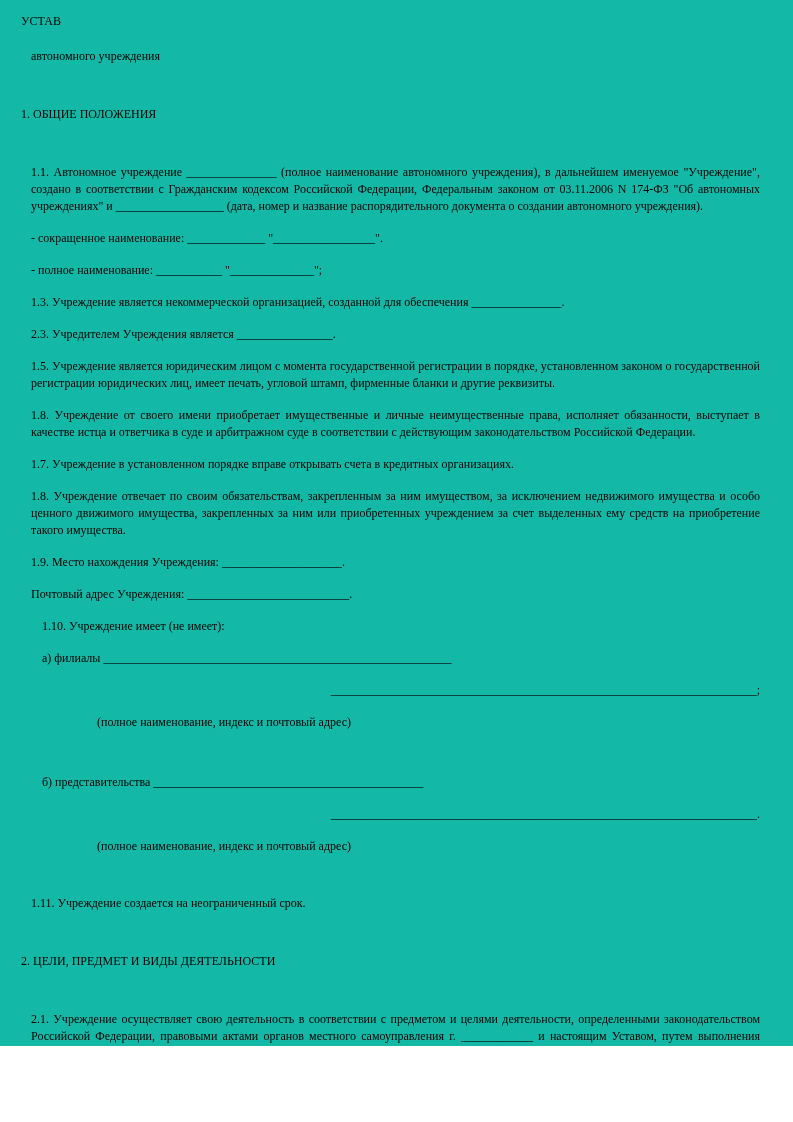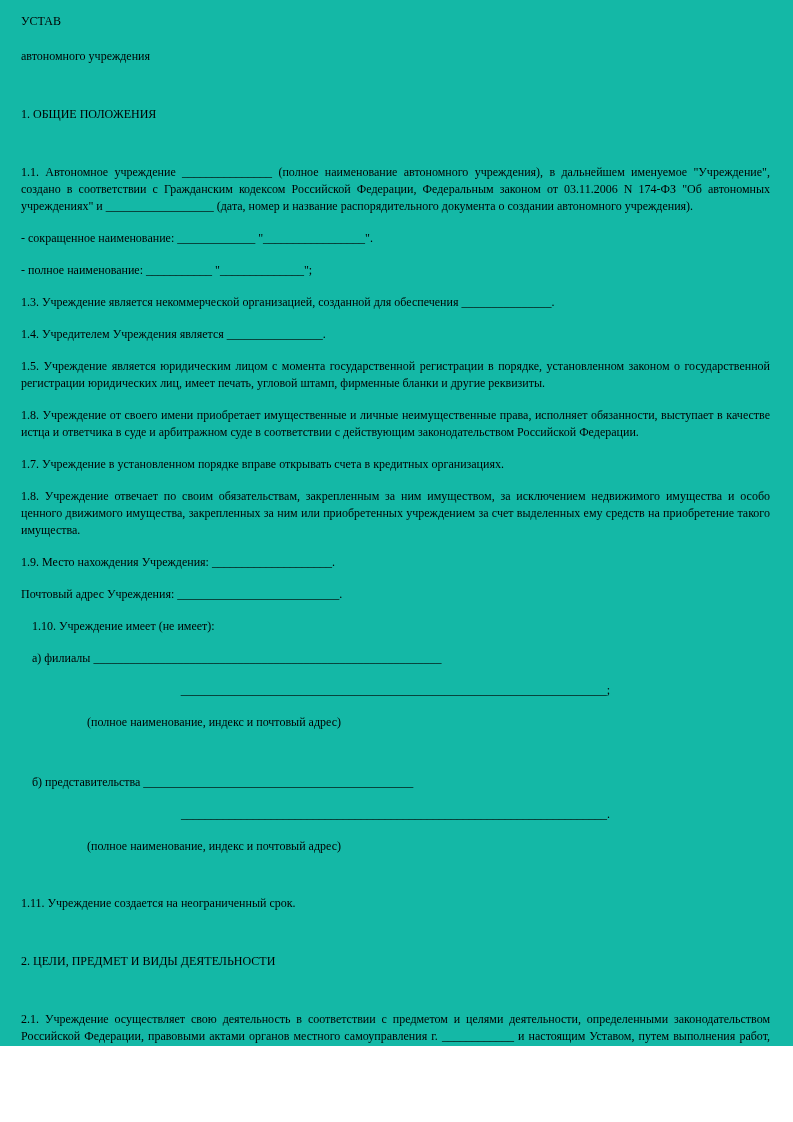--- a/index.html
+++ b/index.html
@@ -13,34 +13,34 @@
     box-sizing: border-box;
     background: #14b8a6;
     color: #000000;
     font-family: "Liberation Serif", "DejaVu Serif", serif;
     font-size: 12px;
     line-height: 17px;
     padding: 13px 23px 0 21px;
     overflow: hidden;
   }
   .page p {
-    margin: 15px 0;
+    margin: 15px 10px;
     text-align: justify;
   }
   p.doc-title {
     margin: 0 0 18px 0;
   }
   p.heading {
     margin: 41px 0;
   }
   p.indent {
     padding-left: 11px;
   }
   p.fill-line {
-    text-align: center;
+    text-align: right;
     letter-spacing: 0;
   }
   p.caption {
     padding-left: 66px;
     text-align: left;
   }
   p.gap-before-b {
     margin-top: 43px;
   }
   p.gap-before-1-11 {
@@ -53,21 +53,21 @@
 <div class="page">
   <p class="doc-title">УСТАВ</p>
   <p>автономного учреждения</p>
 
   <p class="heading">1. ОБЩИЕ ПОЛОЖЕНИЯ</p>
 
   <p>1.1. Автономное учреждение _______________ (полное наименование автономного учреждения), в дальнейшем именуемое "Учреждение", создано в соответствии с Гражданским кодексом Российской Федерации, Федеральным законом от 03.11.2006 N 174-ФЗ "Об автономных учреждениях" и __________________ (дата, номер и название распорядительного документа о создании автономного учреждения).</p>
   <p>- сокращенное наименование: _____________ "_________________".</p>
   <p>- полное наименование: ___________ "______________";</p>
   <p>1.3. Учреждение является некоммерческой организацией, созданной для обеспечения _______________.</p>
-  <p>1.4. Учредителем Учреждения является ________________.</p>
+  <p>2.3. Учредителем Учреждения является ________________.</p>
   <p>1.5. Учреждение является юридическим лицом с момента государственной регистрации в порядке, установленном законом о государственной регистрации юридических лиц, имеет печать, угловой штамп, фирменные бланки и другие реквизиты.</p>
   <p>1.8. Учреждение от своего имени приобретает имущественные и личные неимущественные права, исполняет обязанности, выступает в качестве истца и ответчика в суде и арбитражном суде в соответствии с действующим законодательством Российской Федерации.</p>
   <p>1.7. Учреждение в установленном порядке вправе открывать счета в кредитных организациях.</p>
   <p>1.8. Учреждение отвечает по своим обязательствам, закрепленным за ним имуществом, за исключением недвижимого имущества и особо ценного движимого имущества, закрепленных за ним или приобретенных учреждением за счет выделенных ему средств на приобретение такого имущества.</p>
   <p>1.9. Место нахождения Учреждения: ____________________.</p>
   <p>Почтовый адрес Учреждения: ___________________________.</p>
 
   <p class="indent">1.10. Учреждение имеет (не имеет):</p>
   <p class="indent">а) филиалы __________________________________________________________</p>
   <p class="fill-line">_______________________________________________________________________;</p>

